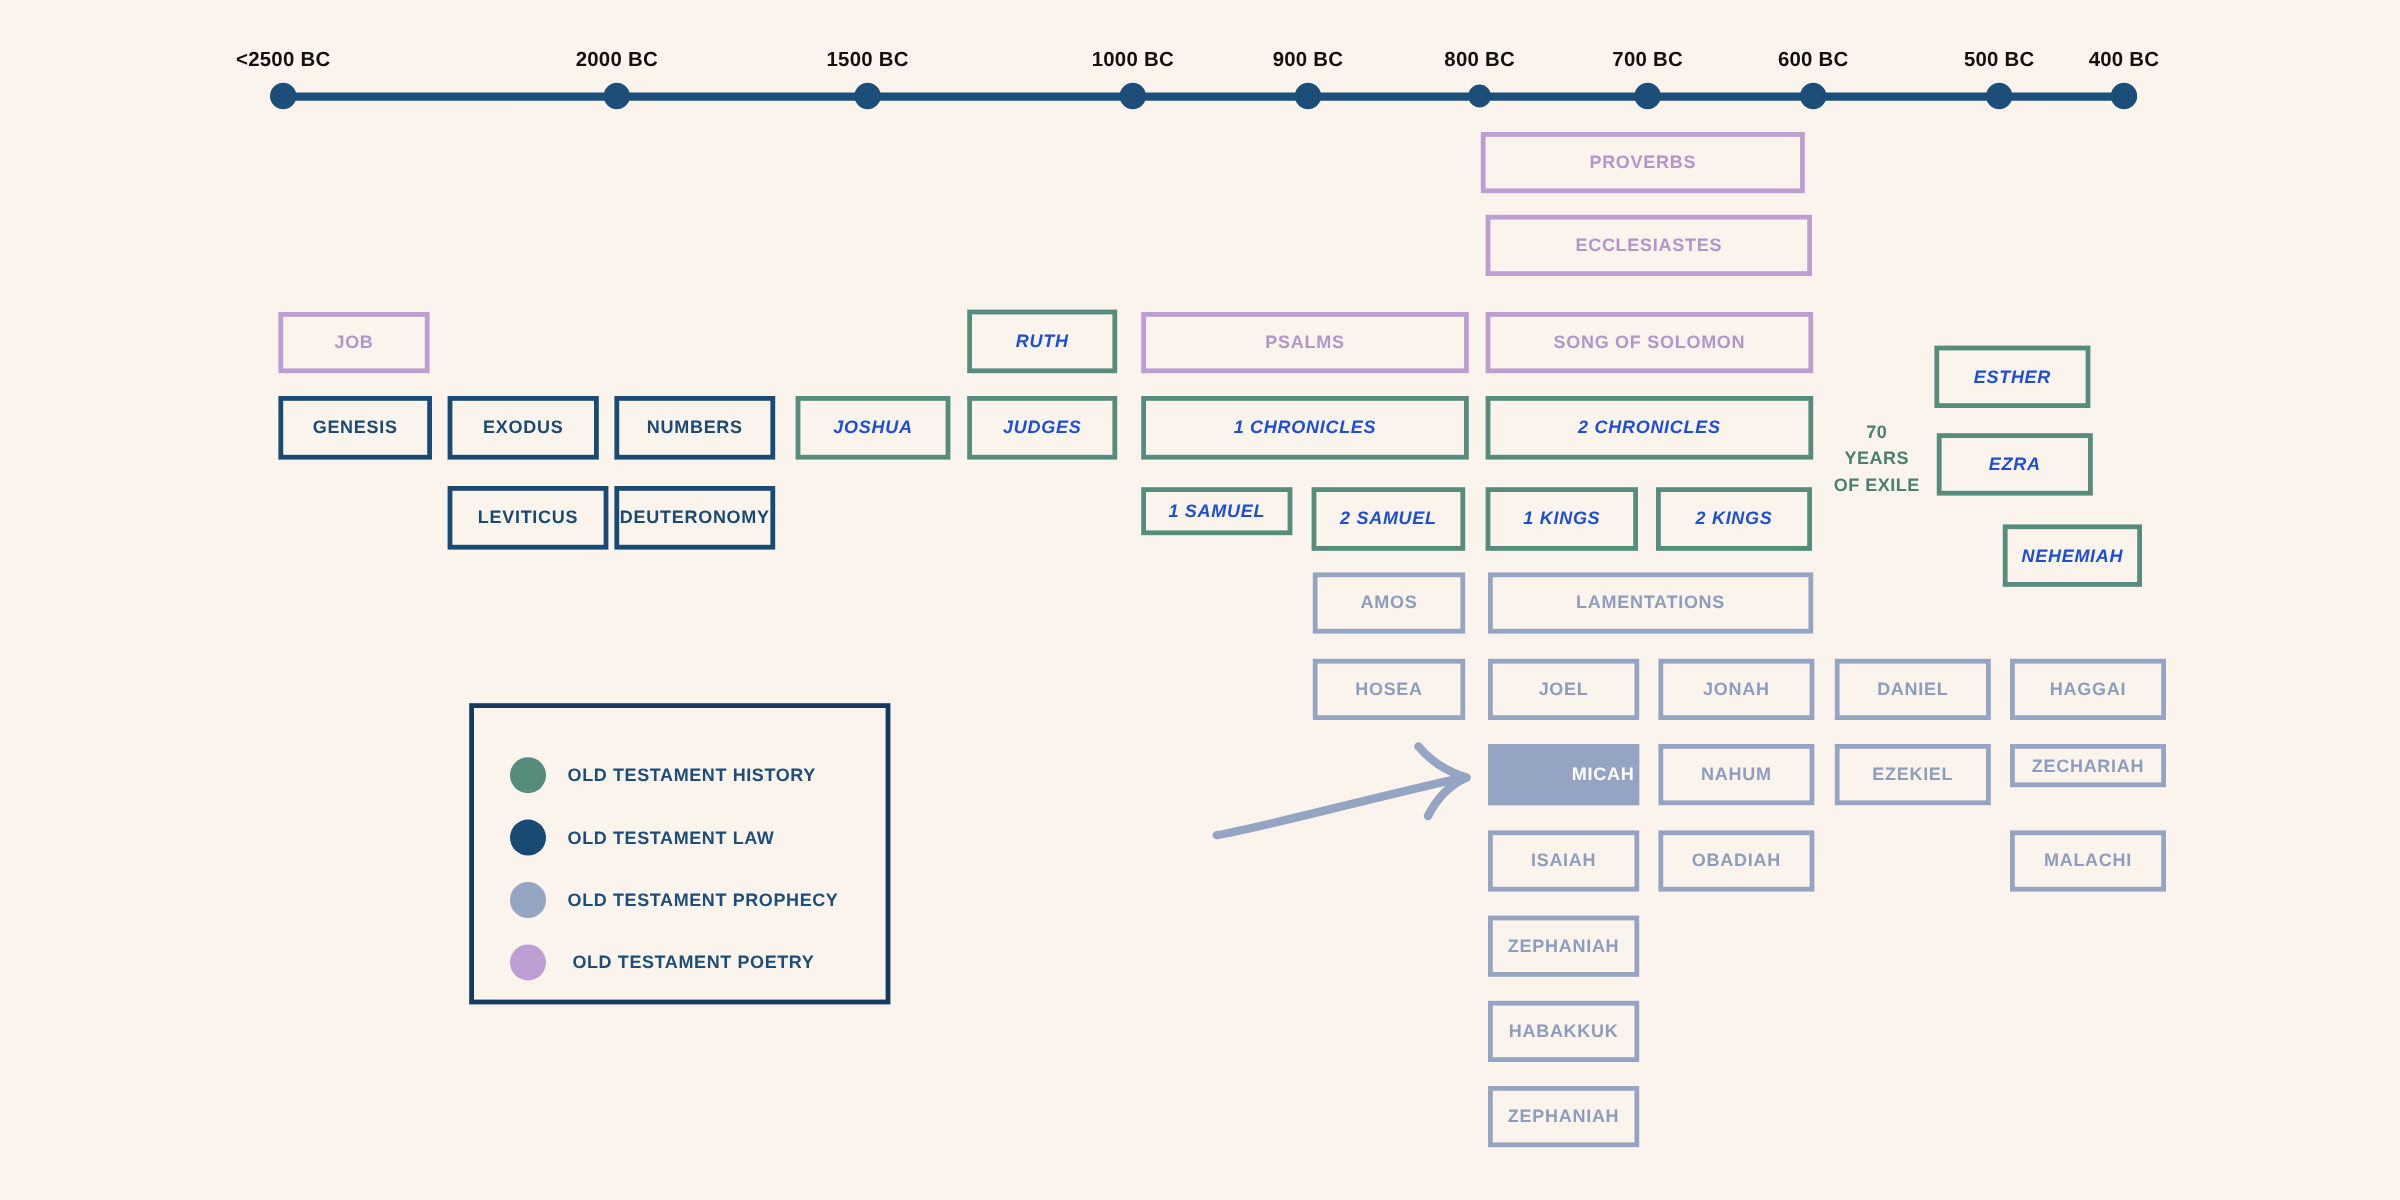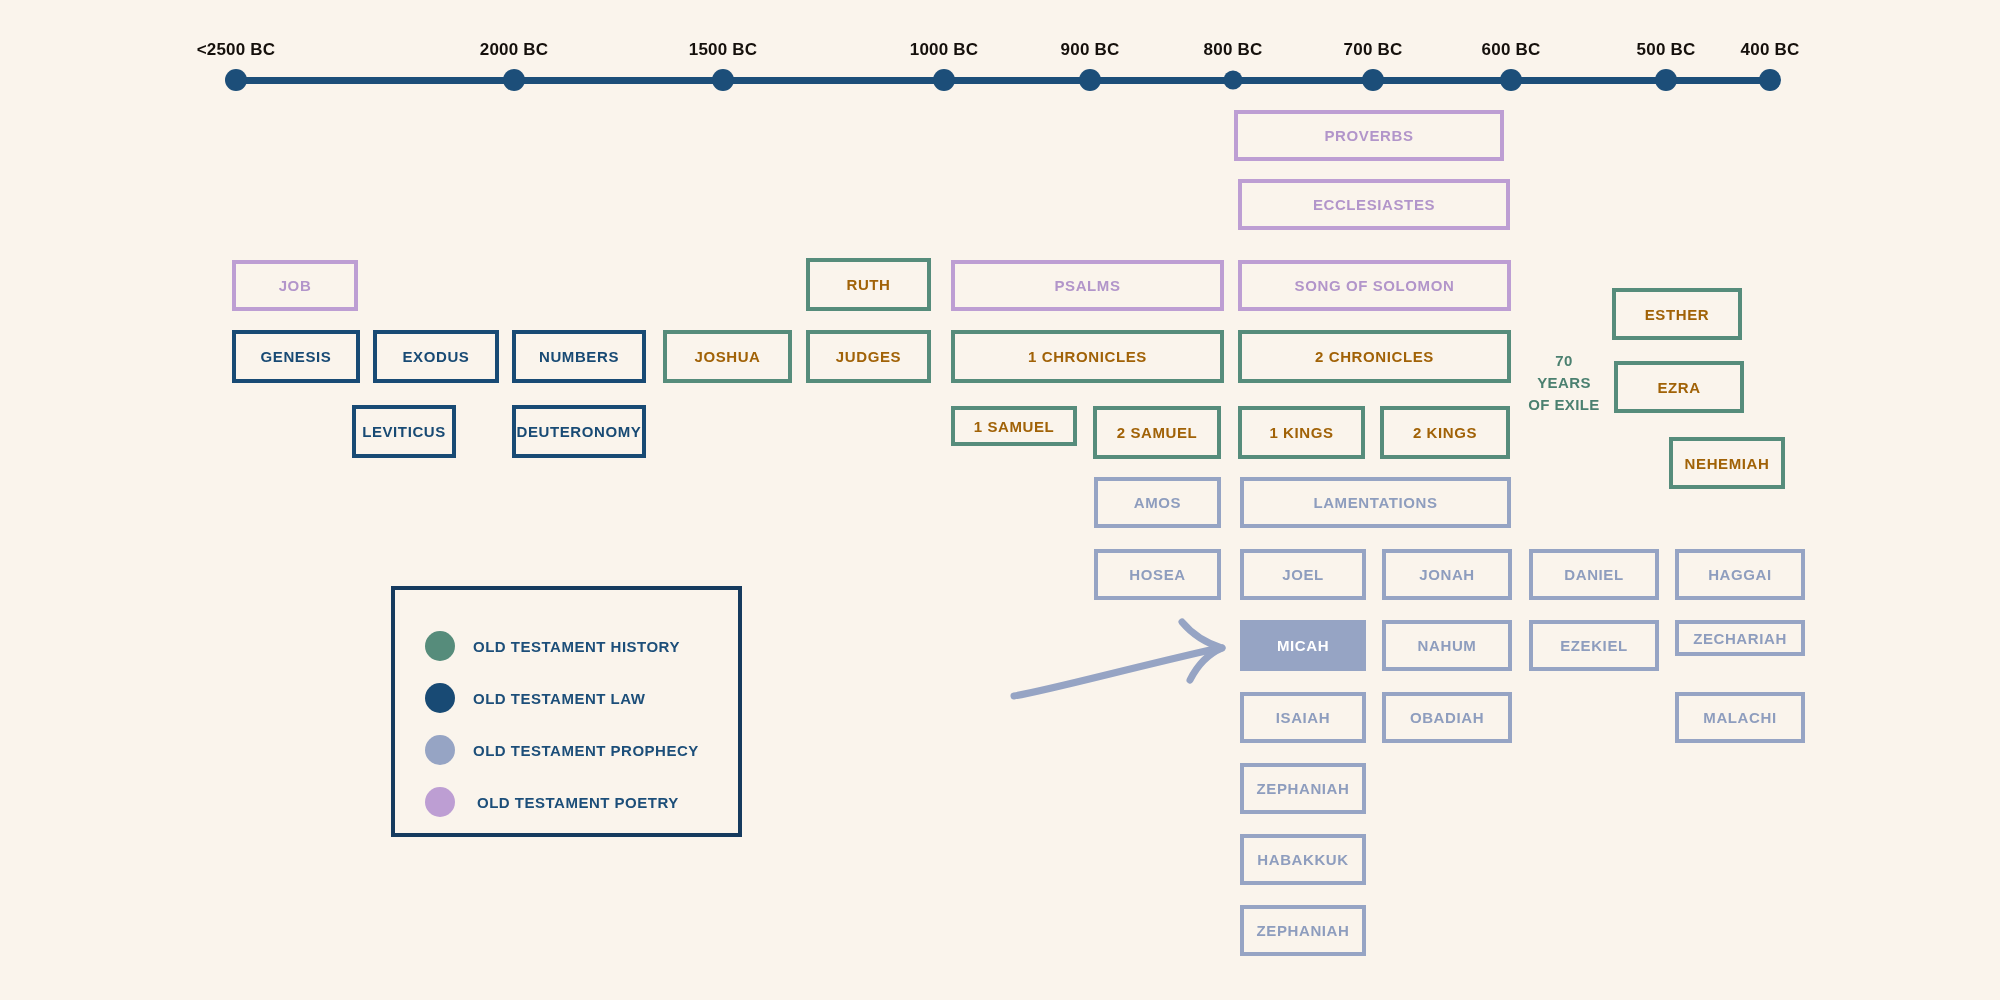--- a/index.html
+++ b/index.html
@@ -30,21 +30,21 @@
   
   .book {
     position: absolute;
     display: flex; align-items: center; justify-content: center;
     border-style: solid; border-width: 4px;
     background: transparent;
     font-size: 15px; font-weight: 700; letter-spacing: .6px;
     white-space: nowrap; text-align: center;
   }
   .cat-law      { border-color: #184A74; color: #184A74; }
-  .cat-history  { border-color: #568C7B; color: #a16207; }
+  .cat-history  { border-color: #568C7B; color: #1d4ed8; font-style: italic; }
   .cat-prophecy { border-color: #96A4C4; color: #8E9DBE; }
   .cat-poetry   { border-color: #BD9ED3; color: #B295CA; }
   .book.filled.cat-prophecy { background: #96A4C4; color: #ffffff; border-color: #96A4C4; }
 
   
   #exile-note {
     position: absolute; text-align: center;
     font-size: 15px; font-weight: 700; line-height: 1.45;
     color: #4B8070; letter-spacing: .4px;
   }
@@ -134,21 +134,21 @@
       </div>
       <div class="book cat-history" style="left: 951px; top: 330px; width: 273px; height: 53px;">
         <span>1 CHRONICLES</span>
       </div>
       <div class="book cat-history" style="left: 1238px; top: 330px; width: 273px; height: 53px;">
         <span>2 CHRONICLES</span>
       </div>
       <div class="book cat-history" style="left: 1614px; top: 361px; width: 130px; height: 52px;">
         <span>EZRA</span>
       </div>
-      <div class="book cat-law" style="left: 352px; top: 405px; width: 104px; height: 53px; align-items: center;">
+      <div class="book cat-law" style="left: 373px; top: 405px; width: 134px; height: 53px; align-items: center;">
         <span>LEVITICUS</span>
       </div>
       <div class="book cat-law" style="left: 512px; top: 405px; width: 134px; height: 53px;">
         <span>DEUTERONOMY</span>
       </div>
       <div class="book cat-history" style="left: 951px; top: 406px; width: 126px; height: 40px;">
         <span>1 SAMUEL</span>
       </div>
       <div class="book cat-history" style="left: 1093px; top: 406px; width: 128px; height: 53px;">
         <span>2 SAMUEL</span>
@@ -176,21 +176,21 @@
       </div>
       <div class="book cat-prophecy" style="left: 1382px; top: 549px; width: 130px; height: 51px;">
         <span>JONAH</span>
       </div>
       <div class="book cat-prophecy" style="left: 1529px; top: 549px; width: 130px; height: 51px;">
         <span>DANIEL</span>
       </div>
       <div class="book cat-prophecy" style="left: 1675px; top: 549px; width: 130px; height: 51px;">
         <span>HAGGAI</span>
       </div>
-      <div class="book cat-prophecy filled" style="left: 1240px; top: 620px; width: 126px; height: 51px;">
+      <div class="book cat-prophecy filled" style="left: 1240px; top: 620px; width: 126px; height: 51px; justify-content: flex-end;">
         <span>MICAH</span>
       </div>
       <div class="book cat-prophecy" style="left: 1382px; top: 620px; width: 130px; height: 51px;">
         <span>NAHUM</span>
       </div>
       <div class="book cat-prophecy" style="left: 1529px; top: 620px; width: 130px; height: 51px;">
         <span>EZEKIEL</span>
       </div>
       <div class="book cat-prophecy" style="left: 1675px; top: 620px; width: 130px; height: 36px;">
         <span>ZECHARIAH</span>

